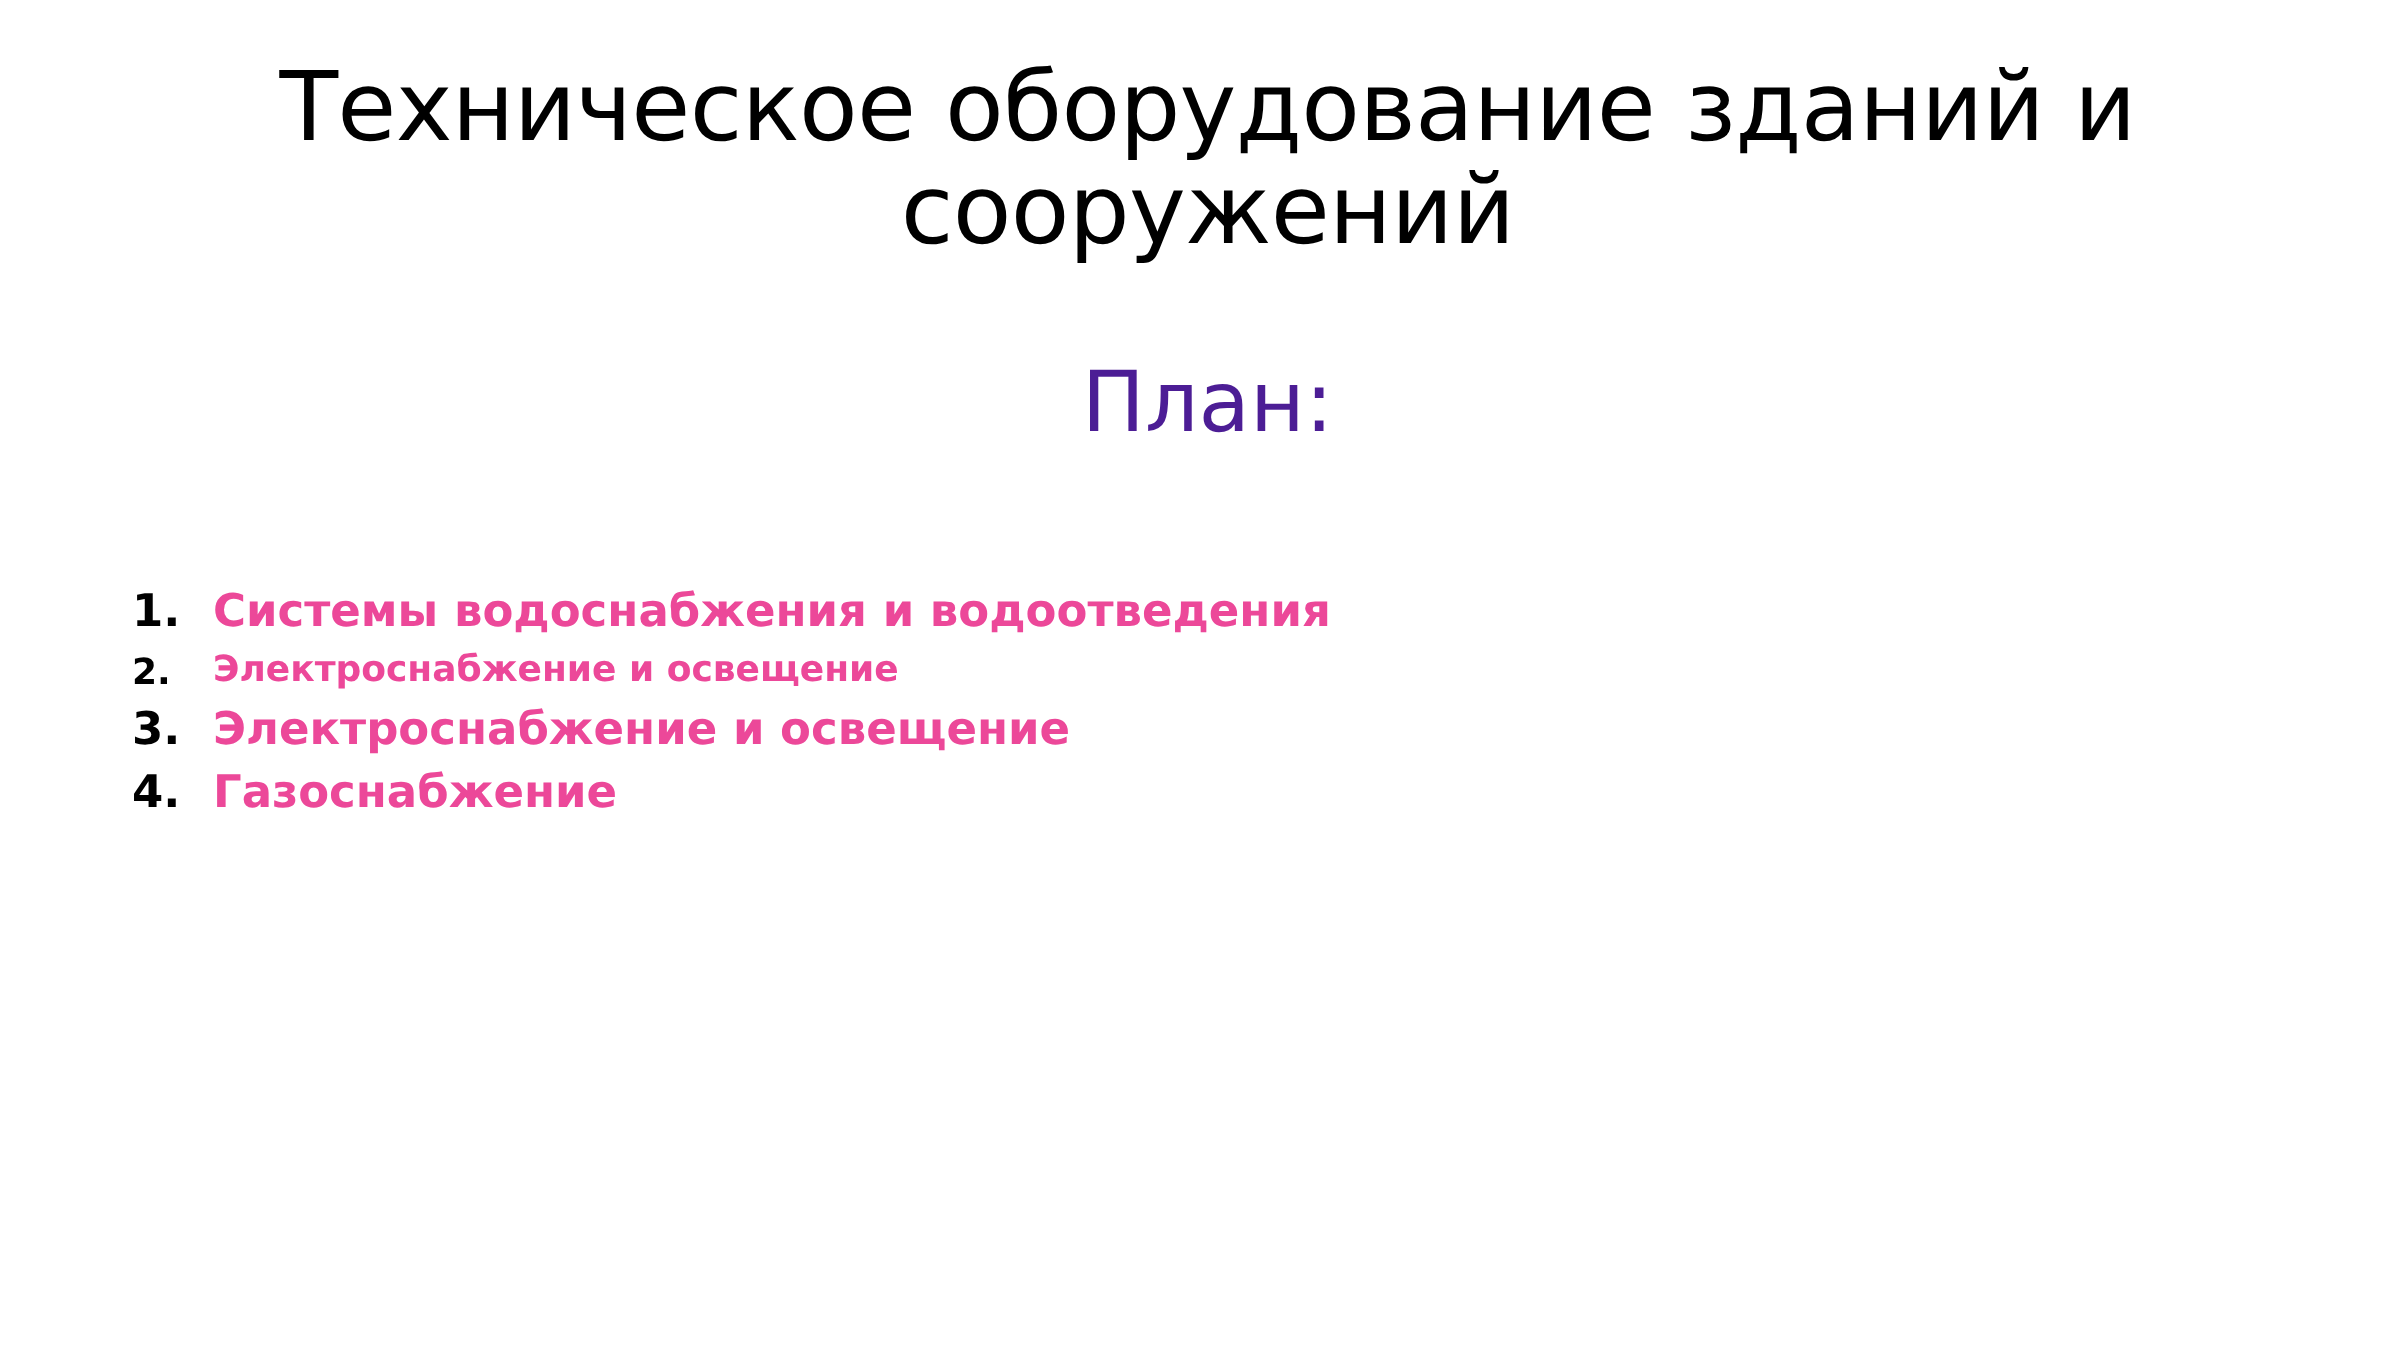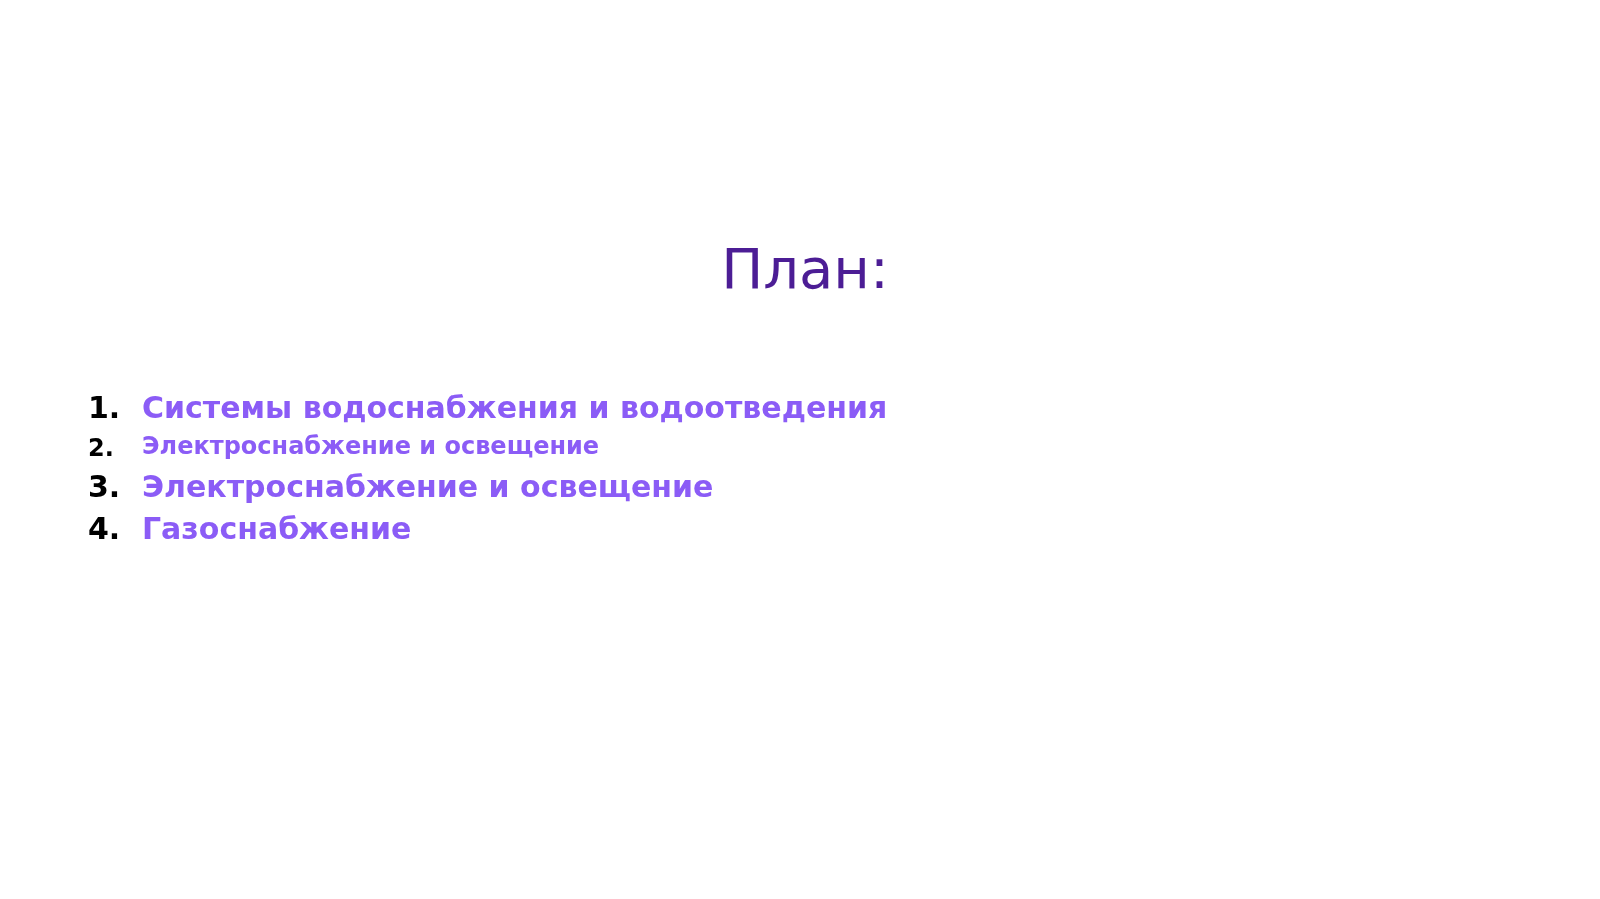--- a/index.html
+++ b/index.html
@@ -65,21 +65,21 @@
   .plan-num {
     flex: 0 0 auto;
     width: 54px;
     font-weight: bold;
     color: #000000;
     text-align: left;
   }
   .plan-text {
     flex: 1 1 auto;
     font-weight: bold;
-    color: #8b5cf6;
+    color: #ec4899;
   }
   
   .sz-large .plan-num,
   .sz-large .plan-text {
     font-size: 30px;
     line-height: 1.32;
   }
   .sz-small .plan-num,
   .sz-small .plan-text {
     font-size: 24px;
@@ -87,20 +87,23 @@
   }
   .sz-small .plan-num {
     padding-top: 2px;
   }
 </style>
 </head>
 <body>
 
 <div class="slide">
 
+  <div class="title-block">
+    <div class="slide-title">Техническое оборудование зданий и сооружений</div>
+  </div>
 
   <div class="subtitle-block">
     <div class="slide-subtitle">План:</div>
   </div>
 
   <ol class="plan-list">
 
     <li class="plan-item sz-large">
       <span class="plan-num">1.</span>
       <span class="plan-text">Системы водоснабжения и водоотведения</span>

